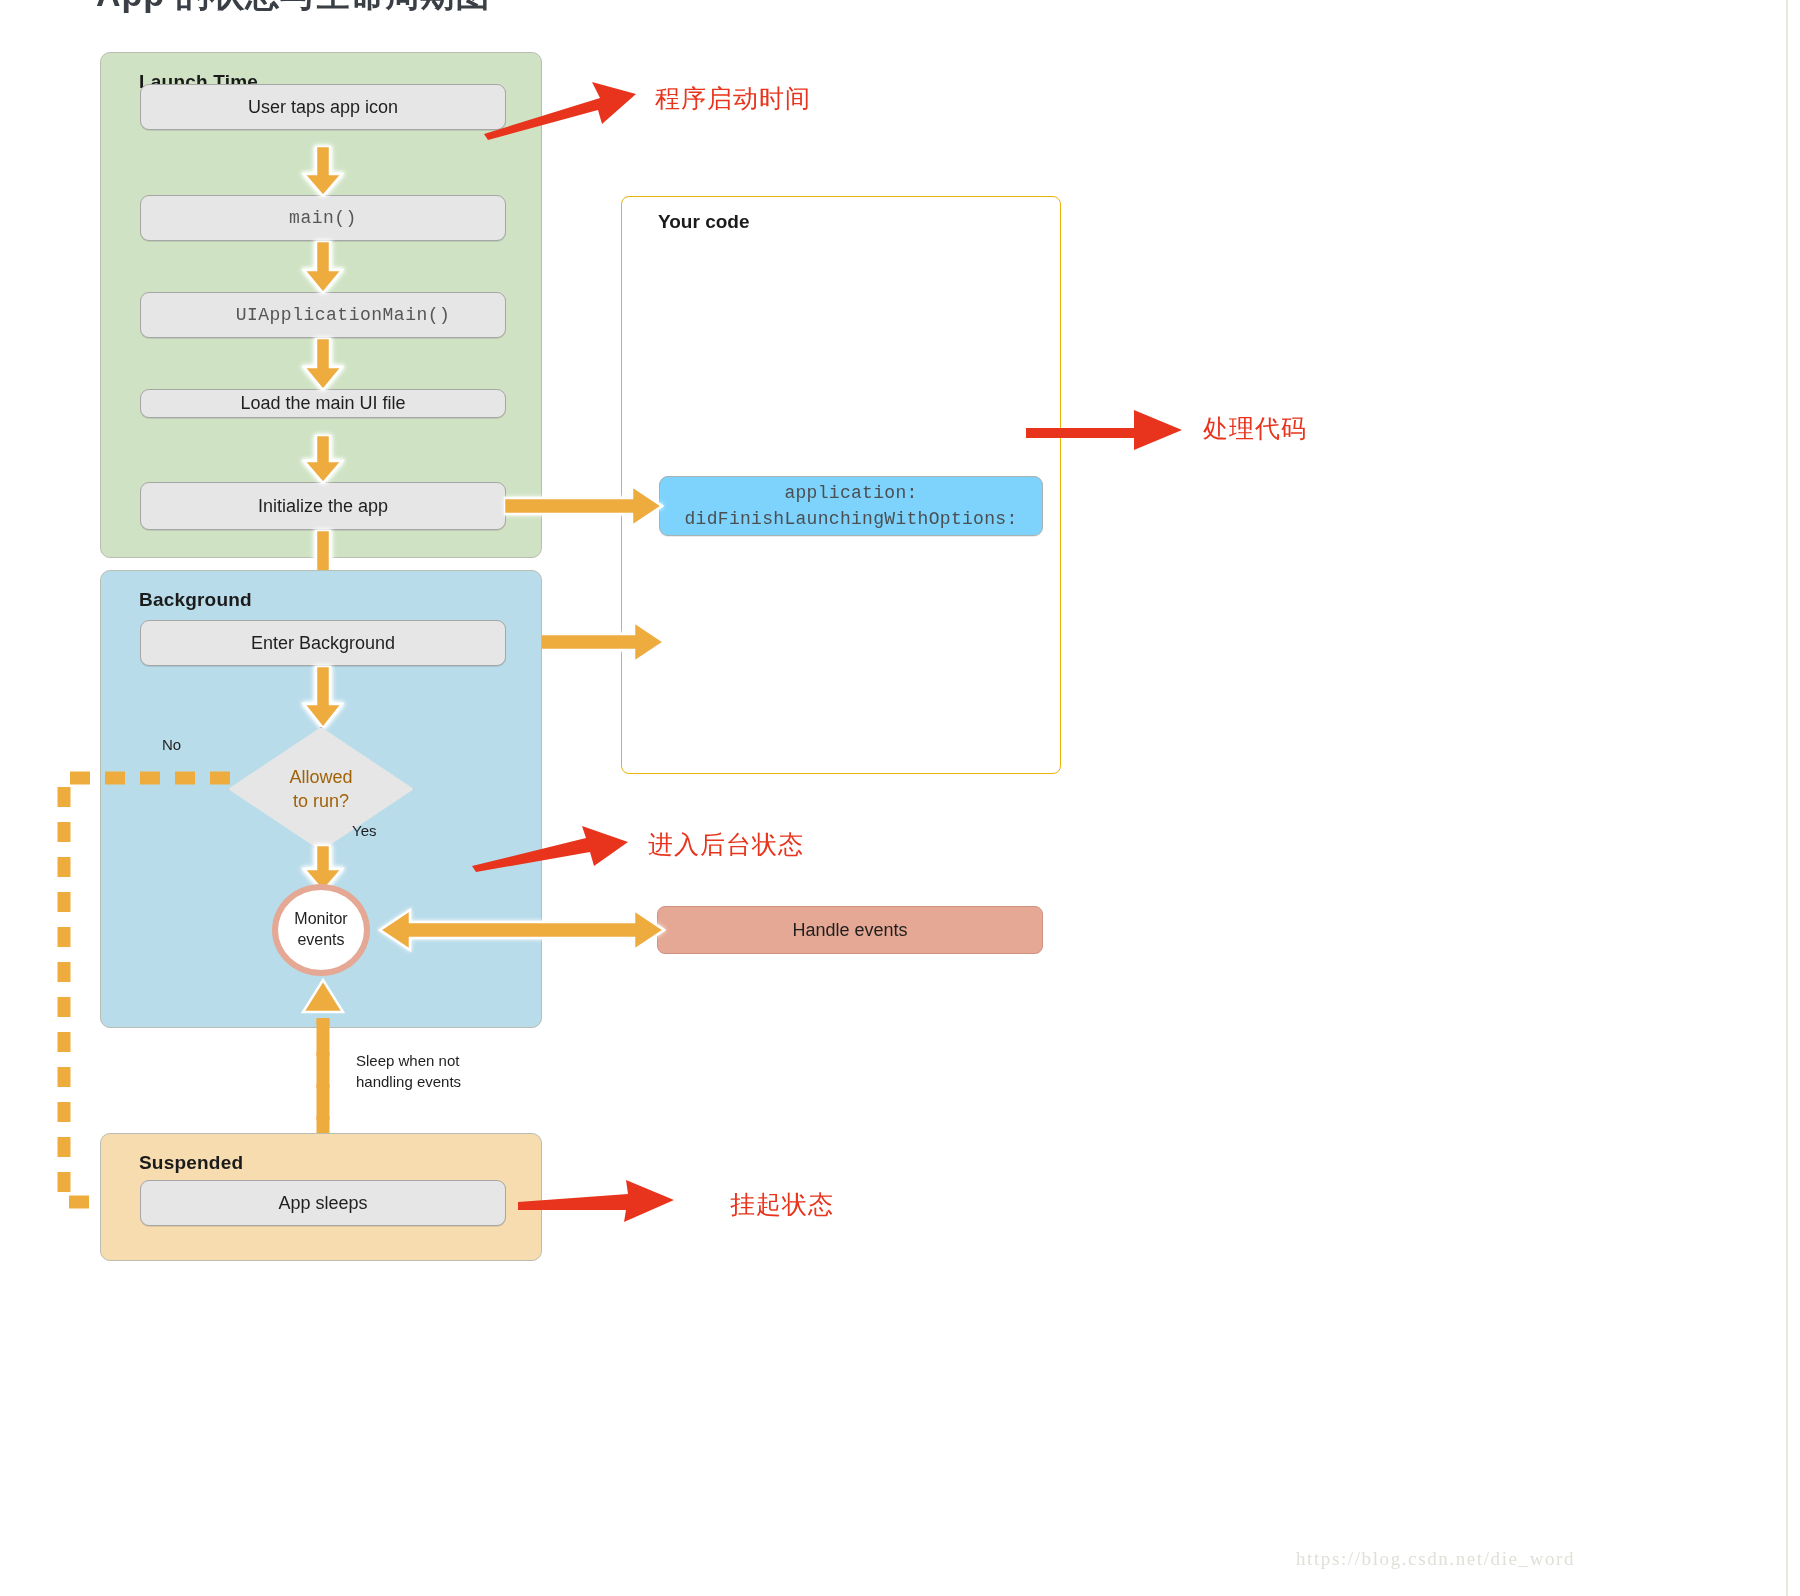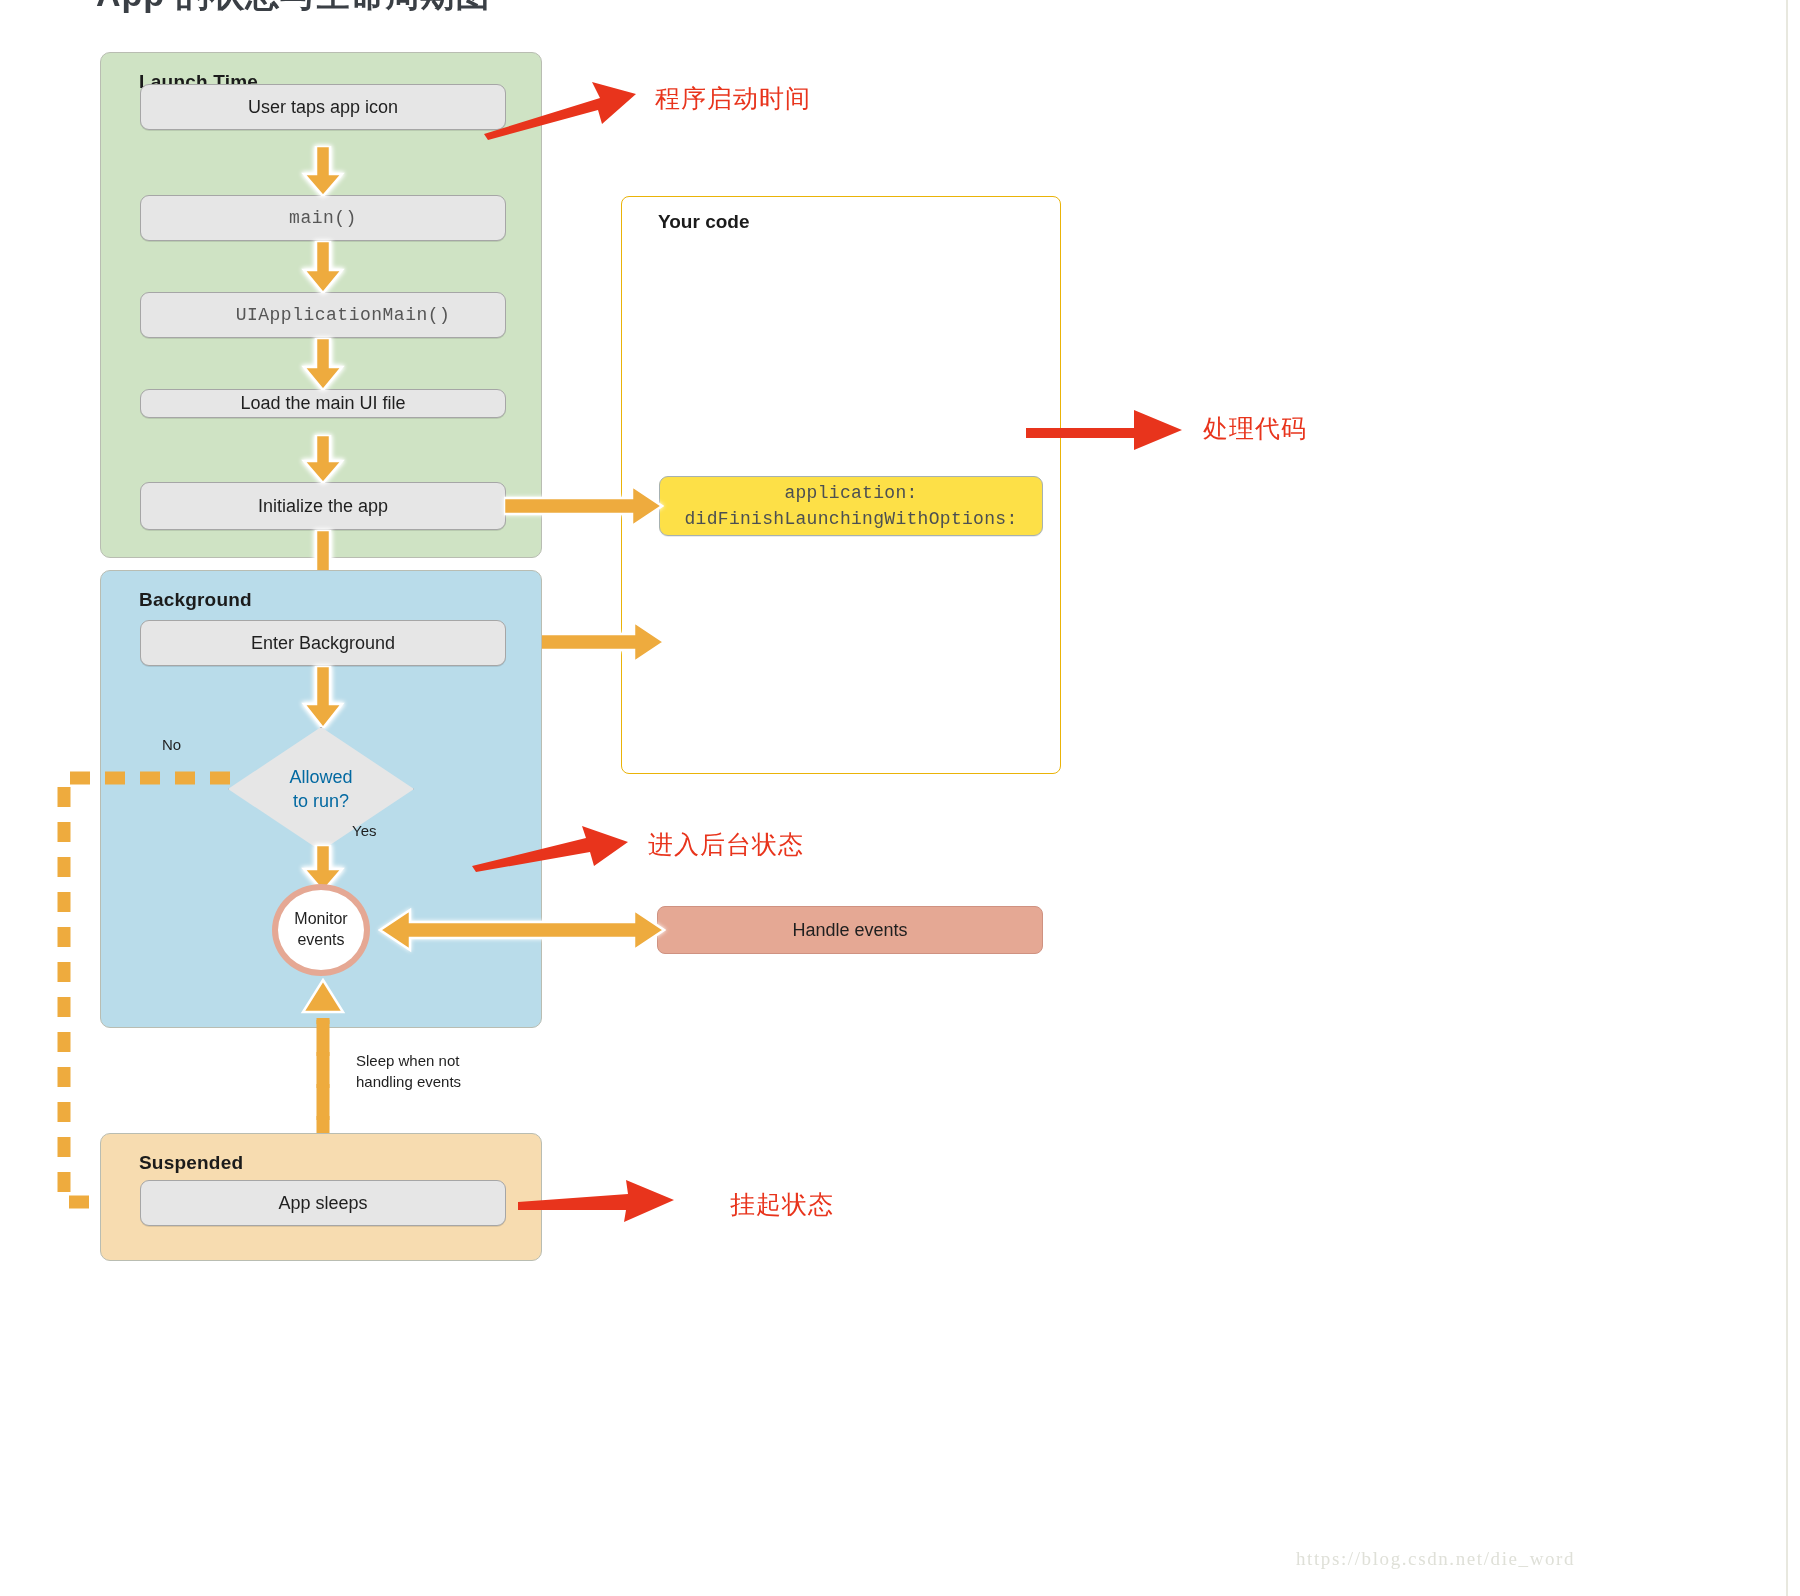--- a/index.html
+++ b/index.html
@@ -91,21 +91,21 @@
   }
   .your-code-title {
     position: absolute;
     left: 36px; top: 14px;
     font-size: 19px;
     font-weight: 700;
     color: #1b1b1b;
   }
   .code-box {
     position: absolute;
-    background: #fde047;
+    background: #7dd3fc;
     border: 1px solid #a6b1b1;
     border-radius: 9px;
     display: flex;
     flex-direction: column;
     align-items: center;
     justify-content: center;
     font-family: "Liberation Mono", "DejaVu Sans Mono", monospace;
     font-size: 18px;
     color: #4b4f52;
     line-height: 1.45;
@@ -140,21 +140,21 @@
     position: absolute; inset: 0;
     background: #e6e6e6;
     border: 1px solid #a6a6a6;
     -webkit-clip-path: polygon(50% 0, 100% 50%, 50% 100%, 0 50%);
             clip-path: polygon(50% 0, 100% 50%, 50% 100%, 0 50%);
   }
   .diamond-label {
     position: absolute; inset: 0;
     display: flex; flex-direction: column;
     align-items: center; justify-content: center;
-    font-size: 18px; color: #0369a1; line-height: 1.35;
+    font-size: 18px; color: #a16207; line-height: 1.35;
   }
 
   
   .monitor-circle {
     position: absolute;
     left: 272px; top: 884px;
     width: 98px; height: 92px;
     border: 6px solid #e5a894;
     border-radius: 50%;
     background: #ffffff;

